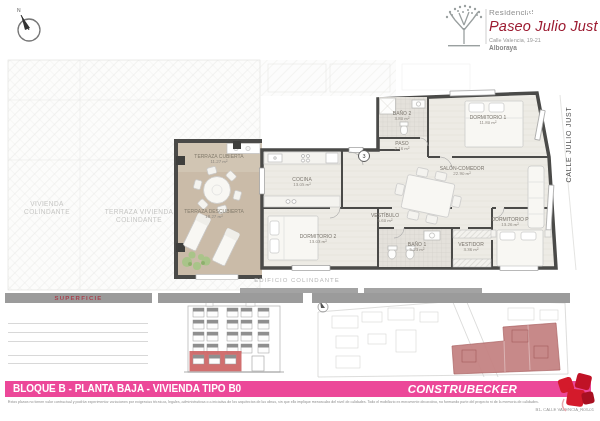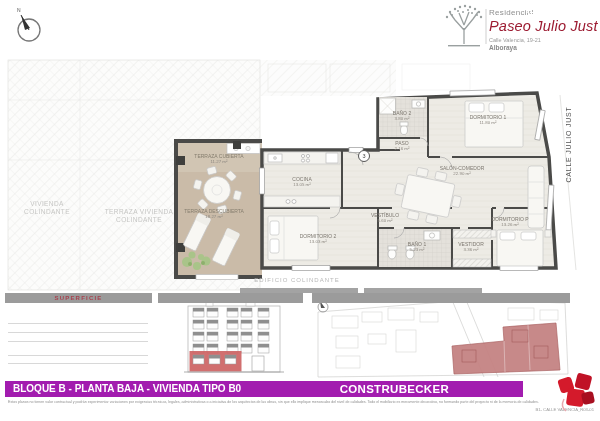--- a/index.html
+++ b/index.html
@@ -18,26 +18,26 @@
   #brand .residencial{font-size:8px;color:#8f8f8f;letter-spacing:.3px;}
   #brand .title{font-size:14.5px;font-weight:normal;font-style:italic;color:#9c1b31;
                 letter-spacing:.2px;margin-top:1px;}
   #brand .addr{font-size:5.5px;color:#9a9a9a;margin-top:3px;}
   #brand .city{font-size:6.5px;font-weight:bold;color:#8a8a8a;margin-top:1px;}
   .graybar{position:absolute;height:10px;background:#9b9b9b;z-index:2;}
   #superficie-bar{left:5px;top:293px;width:147px;text-align:center;
                   font-size:6px;font-weight:bold;letter-spacing:1.2px;color:#a8414e;line-height:10px;}
   .tline{position:absolute;height:1px;background:#d8d8d8;left:8px;width:140px;z-index:2;}
   
-  #footbar{position:absolute;left:5px;top:381px;width:518px;height:16px;background:#a21caf;z-index:3;}
+  #footbar{position:absolute;left:5px;top:381px;width:586px;height:16px;background:#ec4899;z-index:3;}
   #footbar .left{position:absolute;left:8px;top:0;line-height:16px;color:#fff;font-size:10px;
                  white-space:pre;font-weight:600;}
   #footbar .left b{font-weight:800;}
   #footbar .cb{position:absolute;right:74px;top:0;line-height:16px;color:#fff;font-size:11.5px;
-               font-weight:800;letter-spacing:.3px;}
+               font-weight:800;letter-spacing:.3px;font-style:italic;}
   #cb-mark{position:absolute;right:62px;top:3px;width:8px;height:10px;border:1px solid #fff;z-index:4;}
   #cb-mark i{display:block;height:1px;background:#fff;margin:2px 1px 0 1px;}
   #disclaimer{position:absolute;left:8px;top:400px;width:588px;font-size:3.6px;color:#8f8f8f;
               white-space:nowrap;z-index:3;}
   #refcode{position:absolute;right:6px;top:407px;font-size:4.2px;color:#9a9a9a;z-index:3;}
   #calle-label{position:absolute;left:528px;top:141px;width:80px;text-align:center;
                font-size:7px;color:#555;letter-spacing:.8px;transform:rotate(-90deg);z-index:2;}
   #marker3{position:absolute;left:358px;top:150px;width:10px;height:10px;border:1px solid #555;
            border-radius:50%;background:#fff;font-size:5.5px;line-height:10px;text-align:center;
            color:#444;z-index:2;}

